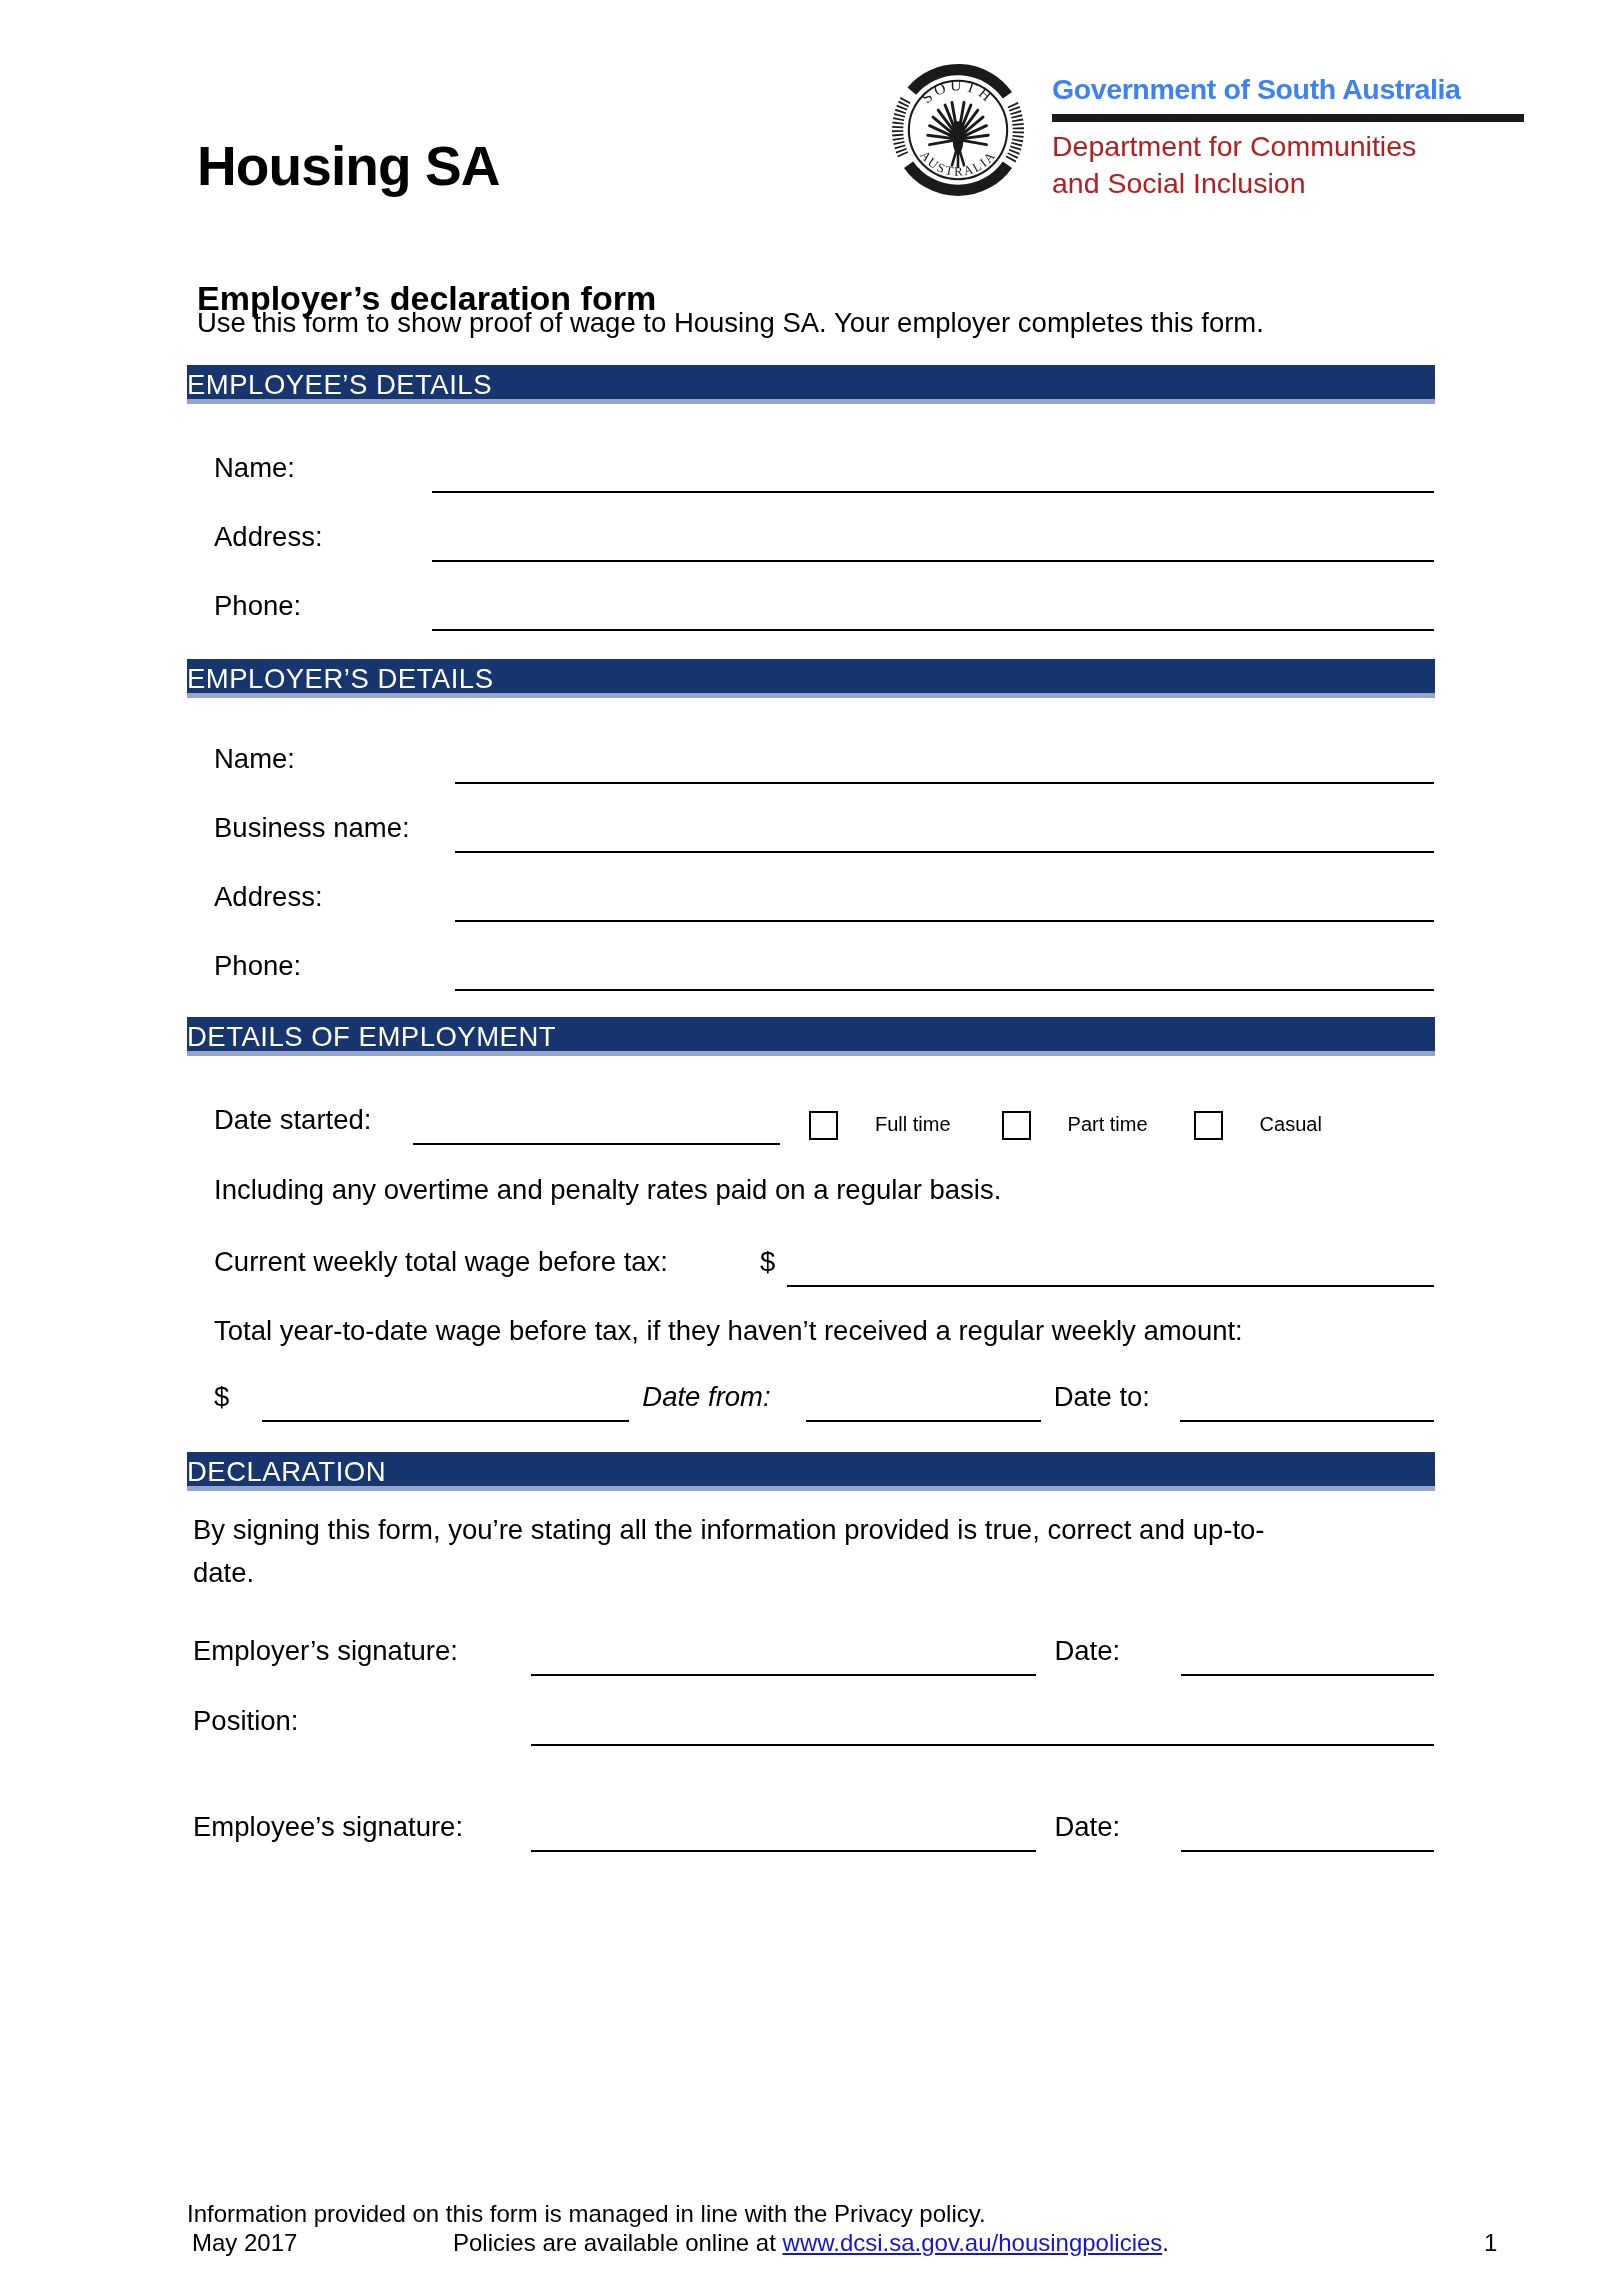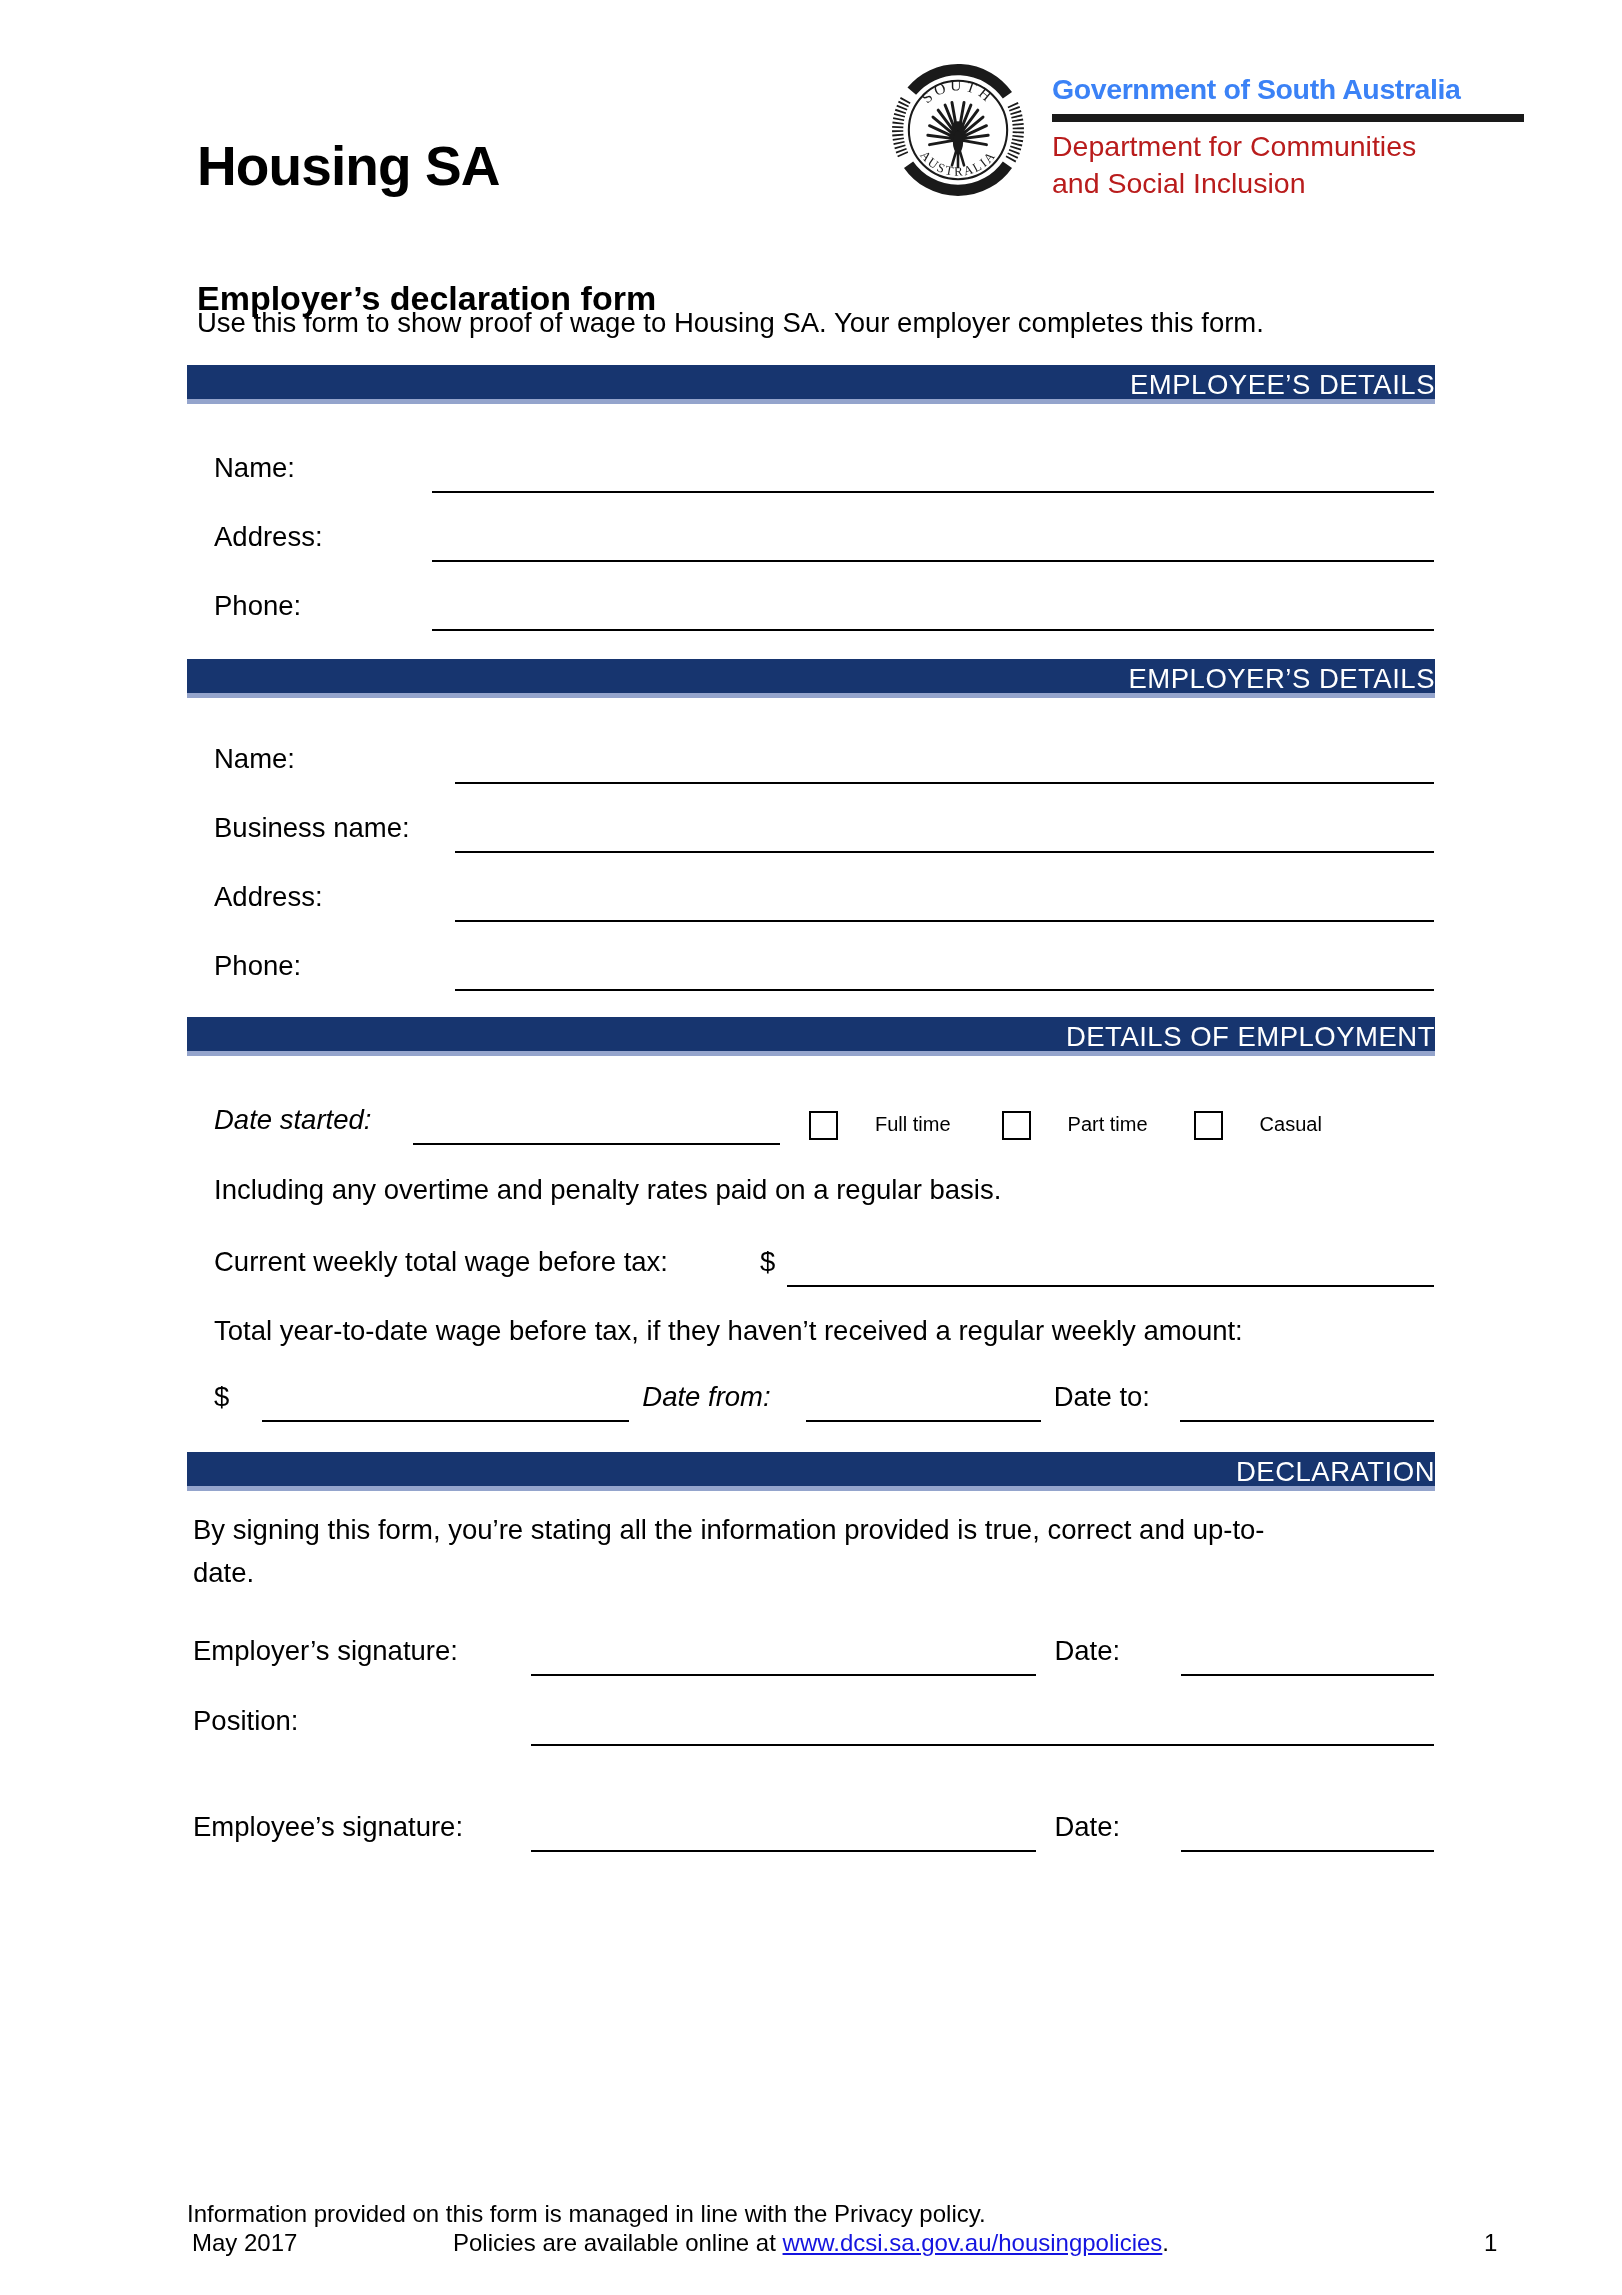--- a/index.html
+++ b/index.html
@@ -21,37 +21,37 @@
   .dept { font-size:28.5px; line-height:37px; margin-top:6.4px; color:#b91c1c; }
 
   
   .form-title { left:197px; top:235px; font-size:34px; font-weight:bold;margin-top:44px; }
   .form-intro { left:197px; top:307px; font-size:27.5px; }
 
   
   .banner {
     left:187px; width:1248px; height:39px;
     background:#17356F; border-bottom:5.5px solid #94A4CC;
-    color:#ffffff; text-align:right; font-size:27.5px; line-height:39px; letter-spacing:0.5px;
+    color:#ffffff; text-align:left; font-size:27.5px; line-height:39px; letter-spacing:0.5px;
   }
 
   
   .frow { display:flex; align-items:flex-end; height:45px; }
   .flabel { font-size:27.5px; white-space:nowrap; padding-bottom:9.2px; }
   .uline { border-bottom:2.8px solid #000; align-self:stretch; }
   .grow { flex:1 1 auto; }
 
   .emp-row  { left:214px; width:1220px; }
   .emp-row .flabel { width:218px; }
   .empr-row { left:214px; width:1220px; }
   .empr-row .flabel { width:241px; }
 
   
   .ds-row { left:214px; width:1220px; }
-  .ds-label { width:199px;font-style:italic; }
+  .ds-label { width:199px; }
   .ds-line { width:367px; }
   .cbg { display:flex; align-items:flex-end; }
   .cb { width:29px; height:29px; border:2.8px solid #000; background:#fff; margin-bottom:4.6px; }
   .cb-label { font-size:20px; padding-bottom:9.2px; margin-left:37px; white-space:nowrap; }
   .note { font-size:27.5px; }
   .wk-row { left:214px; width:1220px; }
   .wk-label { width:506px; }
   .dollar { font-size:27.5px; padding-bottom:9.2px; }
   .wk-dollar { margin-left:40px; }
   .wk-line { margin-left:12px; }

